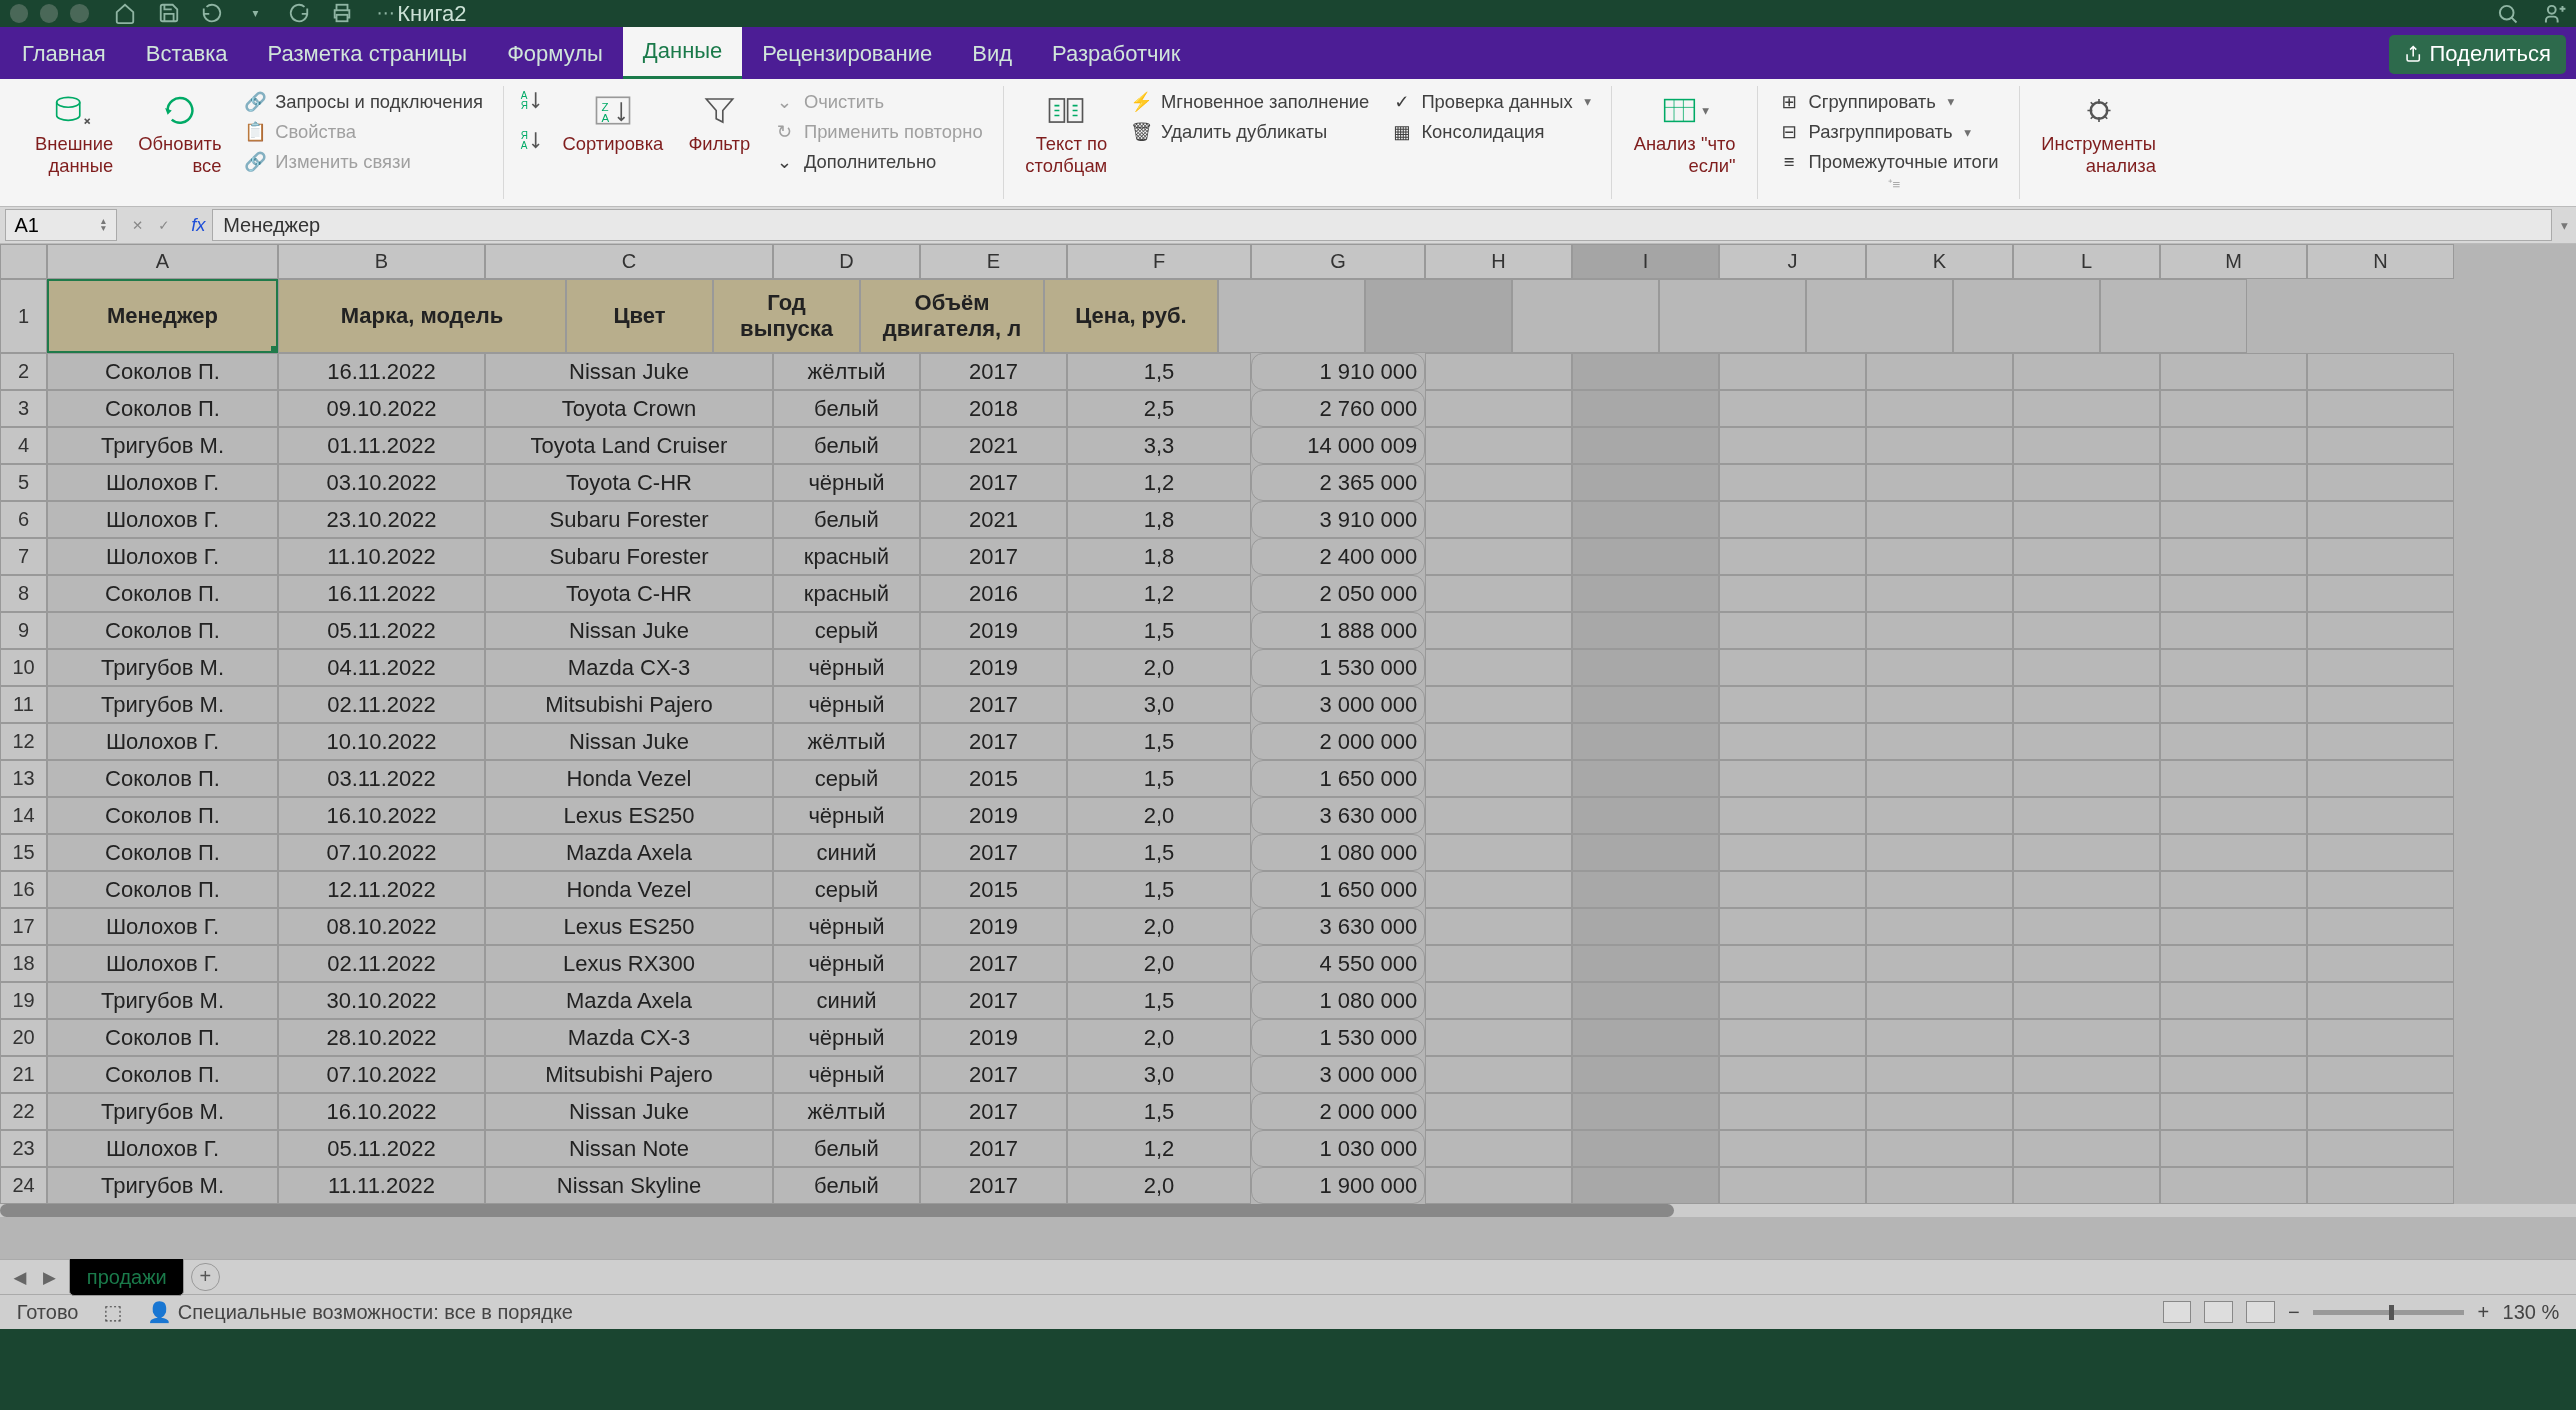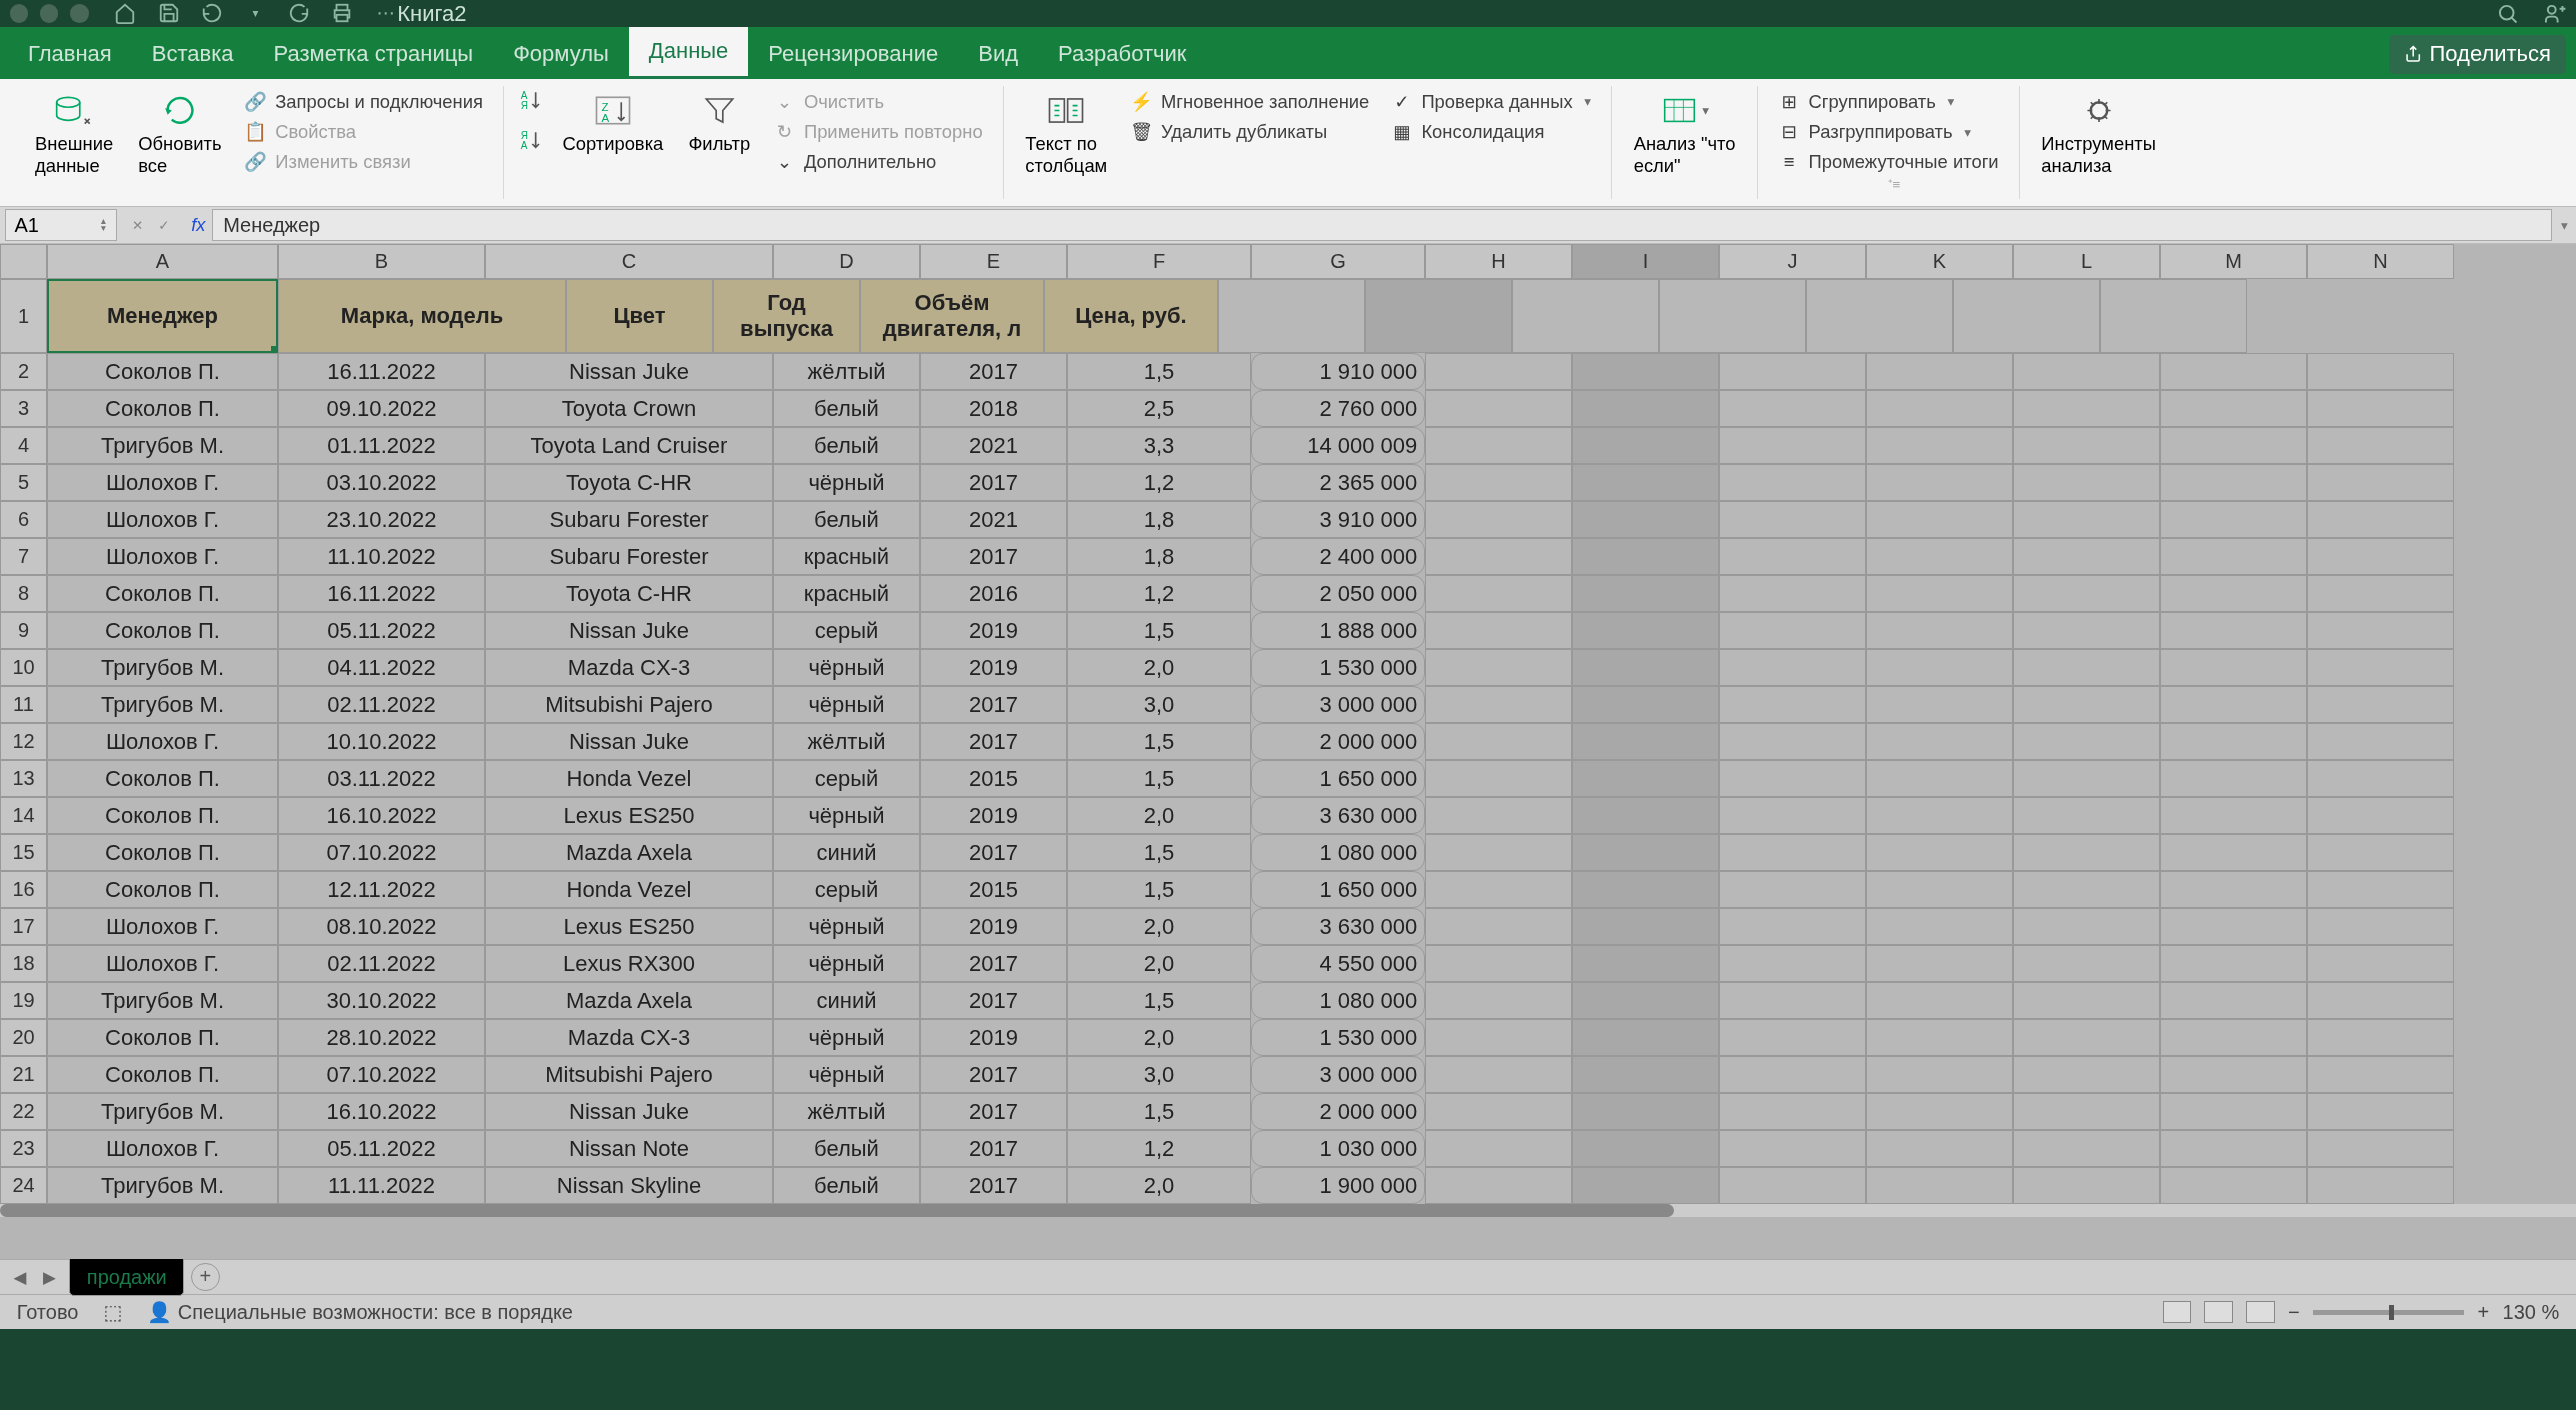--- a/index.html
+++ b/index.html
@@ -6,32 +6,32 @@
 body { background: #1a4530; overflow: hidden; width: 2576px; height: 1410px; transform-origin: top left; }
 
 .title-bar { height: 27px; background: #1a4530; display: flex; align-items: center; padding: 0 10px; color: #a8c8b8; font-size: 20px; }
 .traffic-lights { display: flex; gap: 11.7px; margin-right: 25px; }
 .tl { width: 18.4px; height: 18.4px; border-radius: 50%; background: #4a6858; }
 .qat { display: flex; gap: 20px; align-items: center; }
 .qat-icon { width: 23.4px; height: 23.4px; display: flex; align-items: center; justify-content: center; color: #8fb5a3; }
 .title-center { flex: 1; font-size: 22px; font-weight: 500; color: #cce2d6; }
 .title-right { display: flex; gap: 23.4px; }
 
-.tabs { height: 52px; background: #15803d; display: flex; align-items: flex-end; padding-left: 8px; }
+.tabs { height: 52px; background: #4c1d95; display: flex; align-items: flex-end; padding-left: 2px; }
 .tab { padding: 11.7px 20px; color: #d0e5da; font-size: 22px; cursor: pointer; }
 .tab.active { background: #f5f5f5; color: #1a7a4a; border-bottom: 3.3px solid #1a7a4a; }
 .share-btn { margin-left: auto; margin-right: 10px; margin-bottom: 5px; padding: 6.7px 15px; background: #2d6a4c; color: #fff; border-radius: 5px; display: flex; align-items: center; gap: 7px; font-size: 22px; }
 
 .ribbon { height: 127px; background: #f5f5f5; display: flex; padding: 6.7px 13.4px; gap: 0; }
 .ribbon-group { display: flex; flex-direction: column; align-items: center; padding: 3.3px 15px; border-right: 0.8px solid #d8d8d8; }
 .ribbon-group:last-child { border-right: none; }
 .rg-row { display: flex; gap: 11.7px; align-items: flex-start; }
 .rg-big { display: flex; flex-direction: column; align-items: center; gap: 3.3px; padding: 3.3px 6.7px; cursor: pointer; }
 .rg-big-icon { width: 49px; height: 37px; display: flex; align-items: center; justify-content: center; }
-.rg-big-label { font-size: 18.4px; color: #000000; text-align: left; line-height: 1.2; }
+.rg-big-label { font-size: 18.4px; color: #7f1d1d; text-align: right; line-height: 1.2; }
 .rg-col { display: flex; flex-direction: column; gap: 5px; }
 .rg-item { display: flex; align-items: center; gap: 8.4px; font-size: 18.4px; color: #404040; padding: 1.7px 5px; cursor: pointer; }
 .rg-item.disabled { color: #a0a0a0; }
 .rg-small-icon { width: 22px; height: 22px; display: flex; align-items: center; justify-content: center; }
 .drop-arrow { font-size: 13.4px; color: #707070; margin-left: 3.3px; }
 
 .formula-bar { height: 38px; background: #d8d8d8; display: flex; align-items: center; border-top: 0.8px solid #bbb; border-bottom: 0.8px solid #bbb; }
 .namebox { width: 112px; height: 32px; background: #e8e8e8; border: 0.8px solid #aaa; display: flex; align-items: center; padding: 0 8.4px; font-size: 20px; margin-left: 5px; }
 .nb-spin { display: flex; flex-direction: column; margin-left: auto; }
 .nb-spin span { font-size: 8.4px; line-height: 6.7px; color: #777; }

